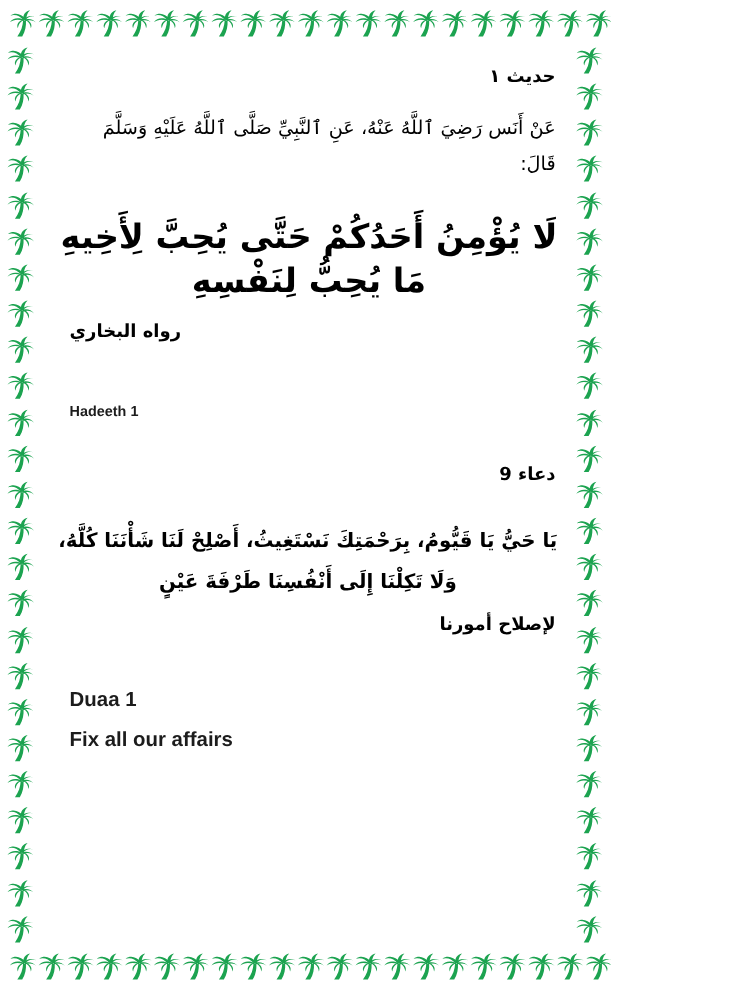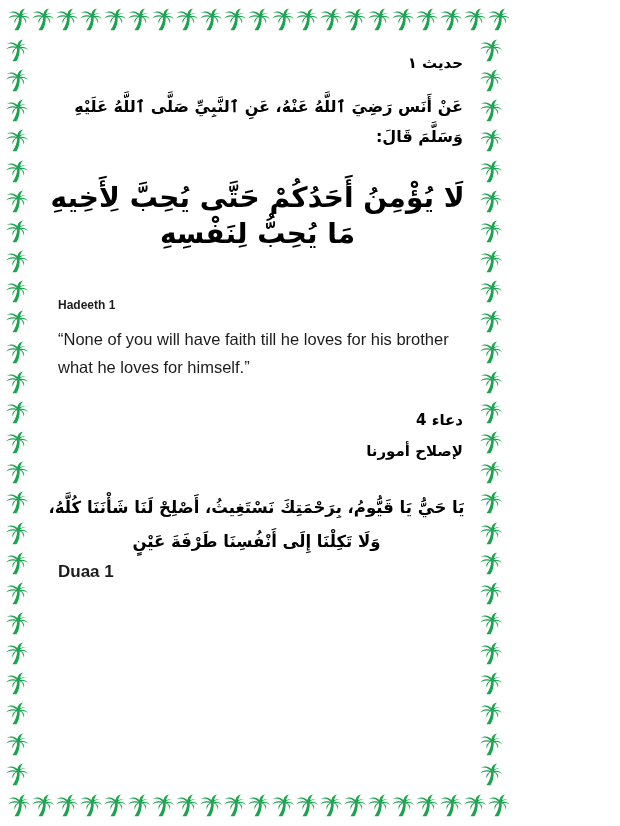--- a/index.html
+++ b/index.html
@@ -27,31 +27,31 @@
   }
   .border-col.left { left: 4px; }
   .border-col.right { right: 5px; }
   .palm { width: 24px; height: 26px; color: var(--palm-color); fill: currentColor; flex: 0 0 auto; }
   .defs-hidden { position: absolute; width: 0; height: 0; overflow: hidden; }
 
   
   .content { position: absolute; left: 58px; right: 46px; top: 50px; }
   .ar { font-family: "DejaVu Sans", "DejaVu Serif", sans-serif; direction: rtl; unicode-bidi: isolate; color: #000; }
   .ar-title      { text-align: right; font-size: 15px; font-weight: bold; line-height: 26px; }
-  .ar-narration  { text-align: right; font-size: 16px; font-weight: bold; line-height: 30px; margin-top: 16px; }
+  .ar-narration  { text-align: right; font-size: 16px; font-weight: normal; line-height: 30px; margin-top: 16px; }
   .ar-hadeeth    { text-align: center; font-size: 28px; font-weight: bold; line-height: 36px; margin-top: 28px;
                    margin-left: -14px; margin-right: -8px; }
   .ar-source     { text-align: left; font-size: 15px; font-weight: bold; line-height: 28px; margin-top: 10px; }
   .en-title      { font-size: 12px; font-weight: bold; line-height: 26px; margin-top: 40px; }
   .en-p          { font-size: 16.5px; line-height: 27.5px; margin-top: 8px; }
   .duaa-ar-title { text-align: right; font-size: 15px; font-weight: bold; line-height: 26px; margin-top: 26px; }
   .duaa-ar-sub   { text-align: right; font-size: 15px; font-weight: bold; line-height: 28px; margin-top: 4px; }
   .ar-duaa       { text-align: center; font-size: 16.5px; font-weight: bold; line-height: 34px; margin-top: 26px;
                    margin-left: -16px; margin-right: -8px; }
-  .duaa-en-title { font-size: 17px; font-weight: bold; line-height: 26px; }
+  .duaa-en-title { font-size: 17px; font-weight: bold; line-height: 26px; margin-top: 36px; }
   .duaa-en-sub   { font-size: 17px; font-weight: bold; line-height: 26px; margin-top: 8px; }
 </style>
 </head>
 <body>
 
 <svg class="defs-hidden" aria-hidden="true">
   <defs>
     <g id="palm-shape">
 
       <path d="M51 38 C 50 57 44 76 31 93 L 48 93 C 59 76 62 56 61 38 Z"></path>
@@ -364,24 +364,25 @@
       <svg class="palm" viewBox="0 0 100 100">
         <use href="#palm-shape"></use>
       </svg>
     </div>
 
   <div class="content">
 
     <div class="ar ar-title">حديث ١</div>
     <div class="ar ar-narration">عَنْ أَنَس رَضِيَ ٱللَّهُ عَنْهُ، عَنِ ٱلنَّبِيِّ صَلَّى ٱللَّهُ عَلَيْهِ وَسَلَّمَ قَالَ:</div>
     <div class="ar ar-hadeeth">لَا يُؤْمِنُ أَحَدُكُمْ حَتَّى يُحِبَّ لِأَخِيهِ مَا يُحِبُّ لِنَفْسِهِ</div>
+    <div class="ar ar-source">رواه البخاري</div>
 
     <div class="en-title">Hadeeth 1</div>
-    <p class="en-p">“None of you will have faith till he loves for his brother what he loves for himself.”</p>
-
-    <div class="ar duaa-ar-title">دعاء 4</div>
+
+    <div class="ar duaa-ar-title">دعاء 9</div>
+    <div class="ar ar-duaa">يَا حَيُّ يَا قَيُّومُ، بِرَحْمَتِكَ نَسْتَغِيثُ، أَصْلِحْ لَنَا شَأْنَنَا كُلَّهُ، وَلَا تَكِلْنَا إِلَى أَنْفُسِنَا طَرْفَةَ عَيْنٍ</div>
     <div class="ar duaa-ar-sub">لإصلاح أمورنا</div>
-    <div class="ar ar-duaa">يَا حَيُّ يَا قَيُّومُ، بِرَحْمَتِكَ نَسْتَغِيثُ، أَصْلِحْ لَنَا شَأْنَنَا كُلَّهُ، وَلَا تَكِلْنَا إِلَى أَنْفُسِنَا طَرْفَةَ عَيْنٍ</div>
 
     <div class="duaa-en-title">Duaa 1</div>
+    <div class="duaa-en-sub">Fix all our affairs</div>
 
   </div>
 </div>
 
 </body></html>

